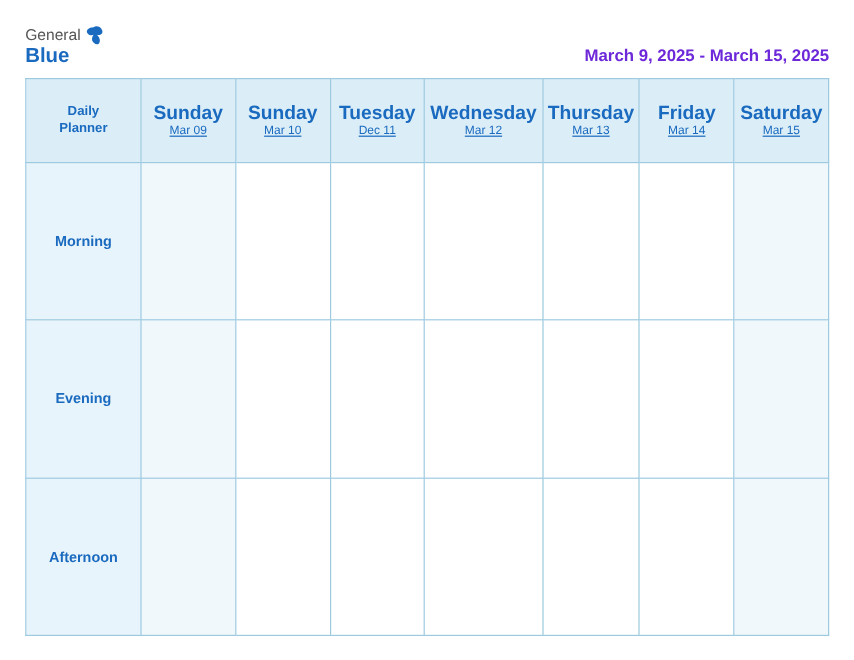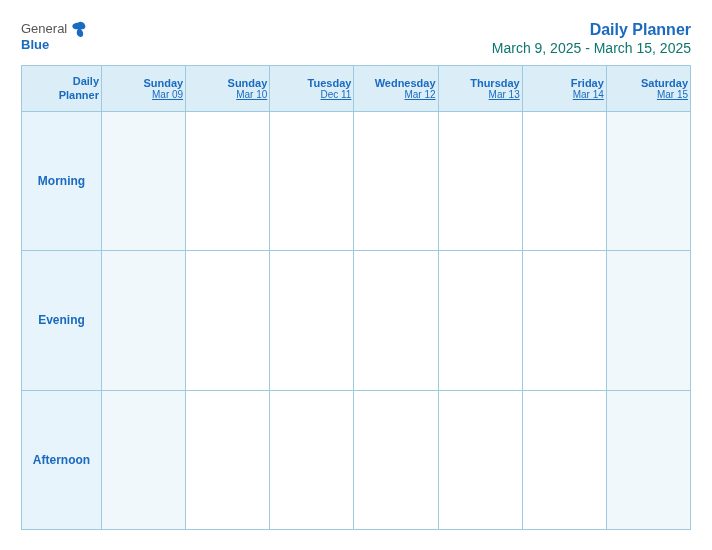--- a/index.html
+++ b/index.html
@@ -38,21 +38,21 @@
     }
 
     .logo-text-general {
       font-size: 13px;
       color: #555;
       font-weight: normal;
       line-height: 1.1;
     }
 
     .logo-text-blue {
-      font-size: 13px;
+      font-size: 17px;
       color: #1a6abf;
       font-weight: bold;
       line-height: 1.1;
     }
 
     .logo-row {
       display: flex;
       align-items: center;
       gap: 2px;
     }
@@ -68,44 +68,44 @@
 
     .title-main {
       font-size: 16px;
       color: #1a6abf;
       font-weight: bold;
       line-height: 1.2;
     }
 
     .title-sub {
       font-size: 14px;
-      color: #0f766e;
-      font-weight: normal;
+      color: #6d28d9;
+      font-weight: bold;
       line-height: 1.2;
     }
 
     .calendar-table {
       width: 100%;
       border-collapse: collapse;
       flex: 1;
     }
 
     .calendar-table th {
       border: 1px solid #9ecae0;
-      padding: 8px 2px;
-      text-align: right;
+      padding: 20px 2px;
+      text-align: center;
       background: #dbeef8;
       color: #1a6abf;
       font-size: 11px;
       font-weight: bold;
     }
 
     .calendar-table th .day-name {
       display: block;
-      font-size: 11px;
+      font-size: 16px;
       color: #1a6abf;
       font-weight: bold;
     }
 
     .calendar-table th .day-date {
       display: block;
       font-size: 10px;
       color: #1a6abf;
       font-weight: normal;
       text-decoration: underline;
@@ -125,21 +125,21 @@
       vertical-align: middle;
       text-align: center;
     }
 
     .row-label-cell {
       background: #e8f4fb;
       color: #1a6abf;
       font-size: 12px;
       font-weight: bold;
       text-align: center;
-      width: 80px;
+      width: 96px;
     }
 
     .data-cell {
       background: #fff;
       height: 90px;
       min-width: 75px;
     }
 
     
     .weekend-cell {
@@ -156,21 +156,21 @@
       <div class="logo-row">
         <span class="logo-text-general">General</span>
 
         <svg class="logo-bird" viewBox="0 0 20 20" xmlns="http://www.w3.org/2000/svg">
           <path d="M10 3 C12 1, 17 2, 18 6 C19 9, 16 11, 13 10 C15 12, 17 15, 15 18 C13 20, 10 18, 9 16 C8 14, 9 11, 10 10 C8 11, 5 10, 4 8 C3 6, 5 3, 10 3Z" fill="#1a6abf"></path>
         </svg>
       </div>
       <span class="logo-text-blue">Blue</span>
     </div>
     <div class="title-area">
-      <span class="title-main">Daily Planner</span><br>
+      <br>
       <span class="title-sub">March 9, 2025 - March 15, 2025</span>
     </div>
   </div>
 
   <table class="calendar-table">
     <thead>
       <tr>
         <th class="header-cell-main">
           <span>Daily</span><br>
           <span>Planner</span>

